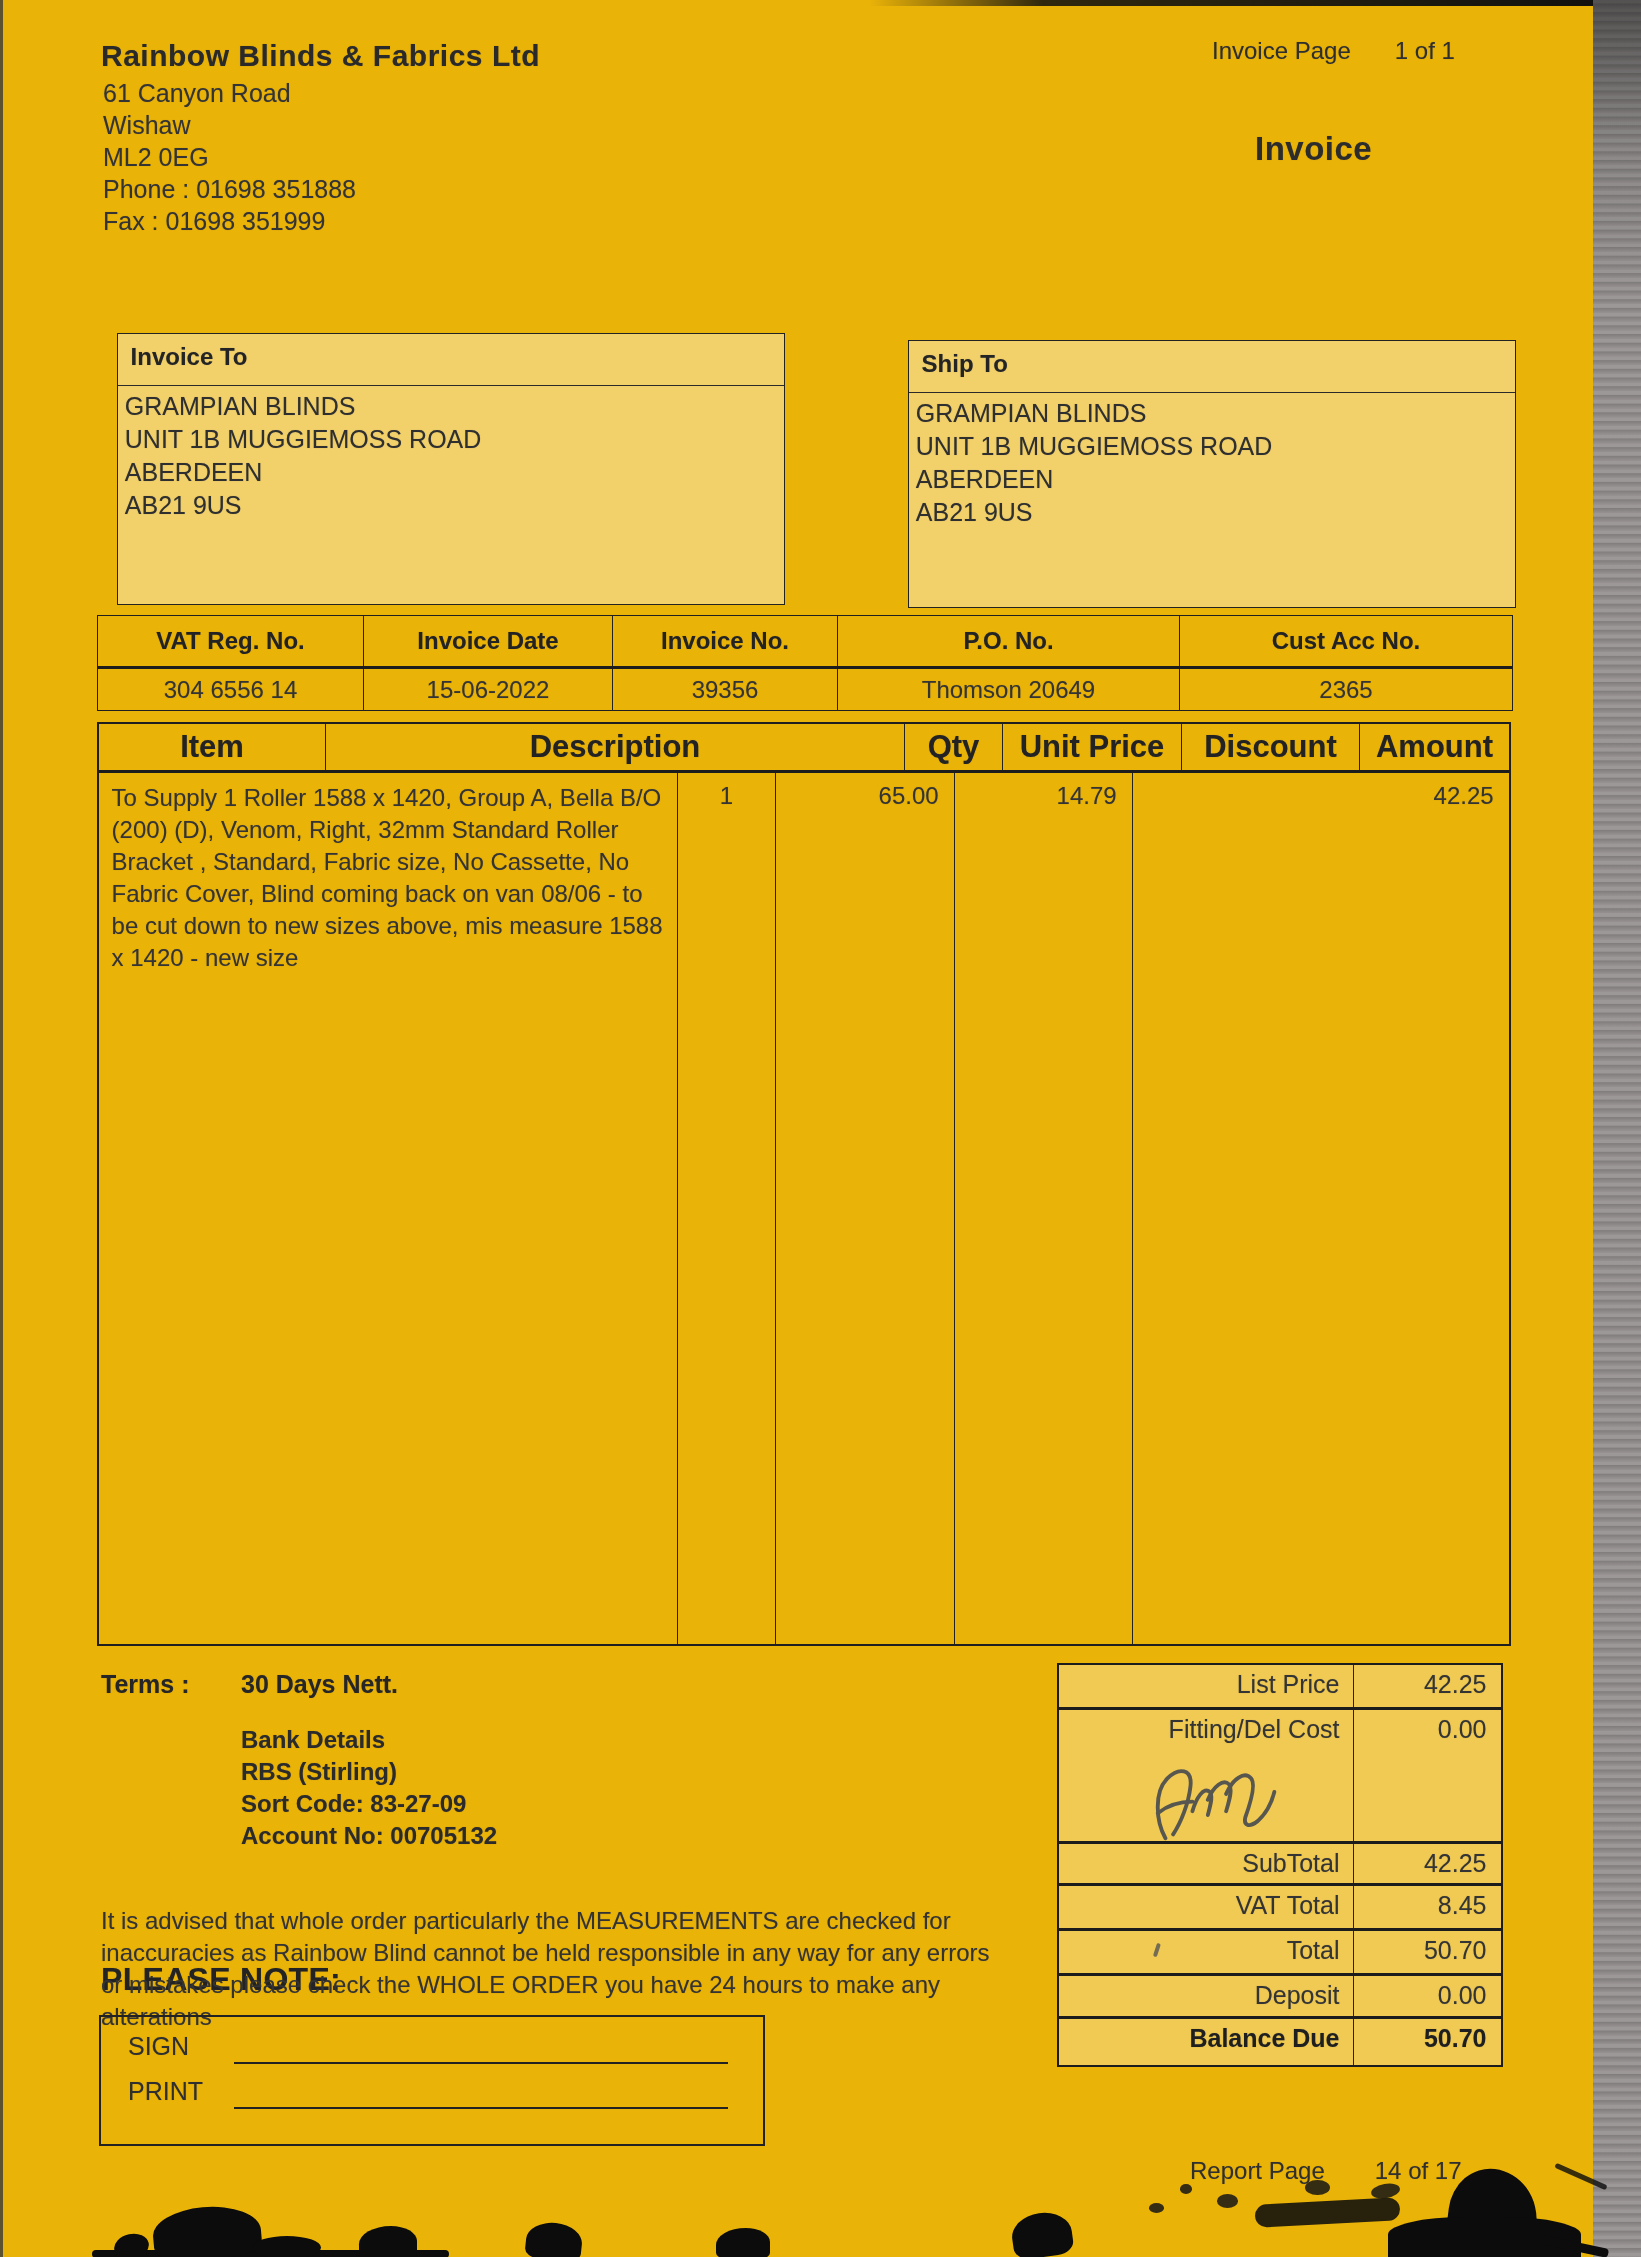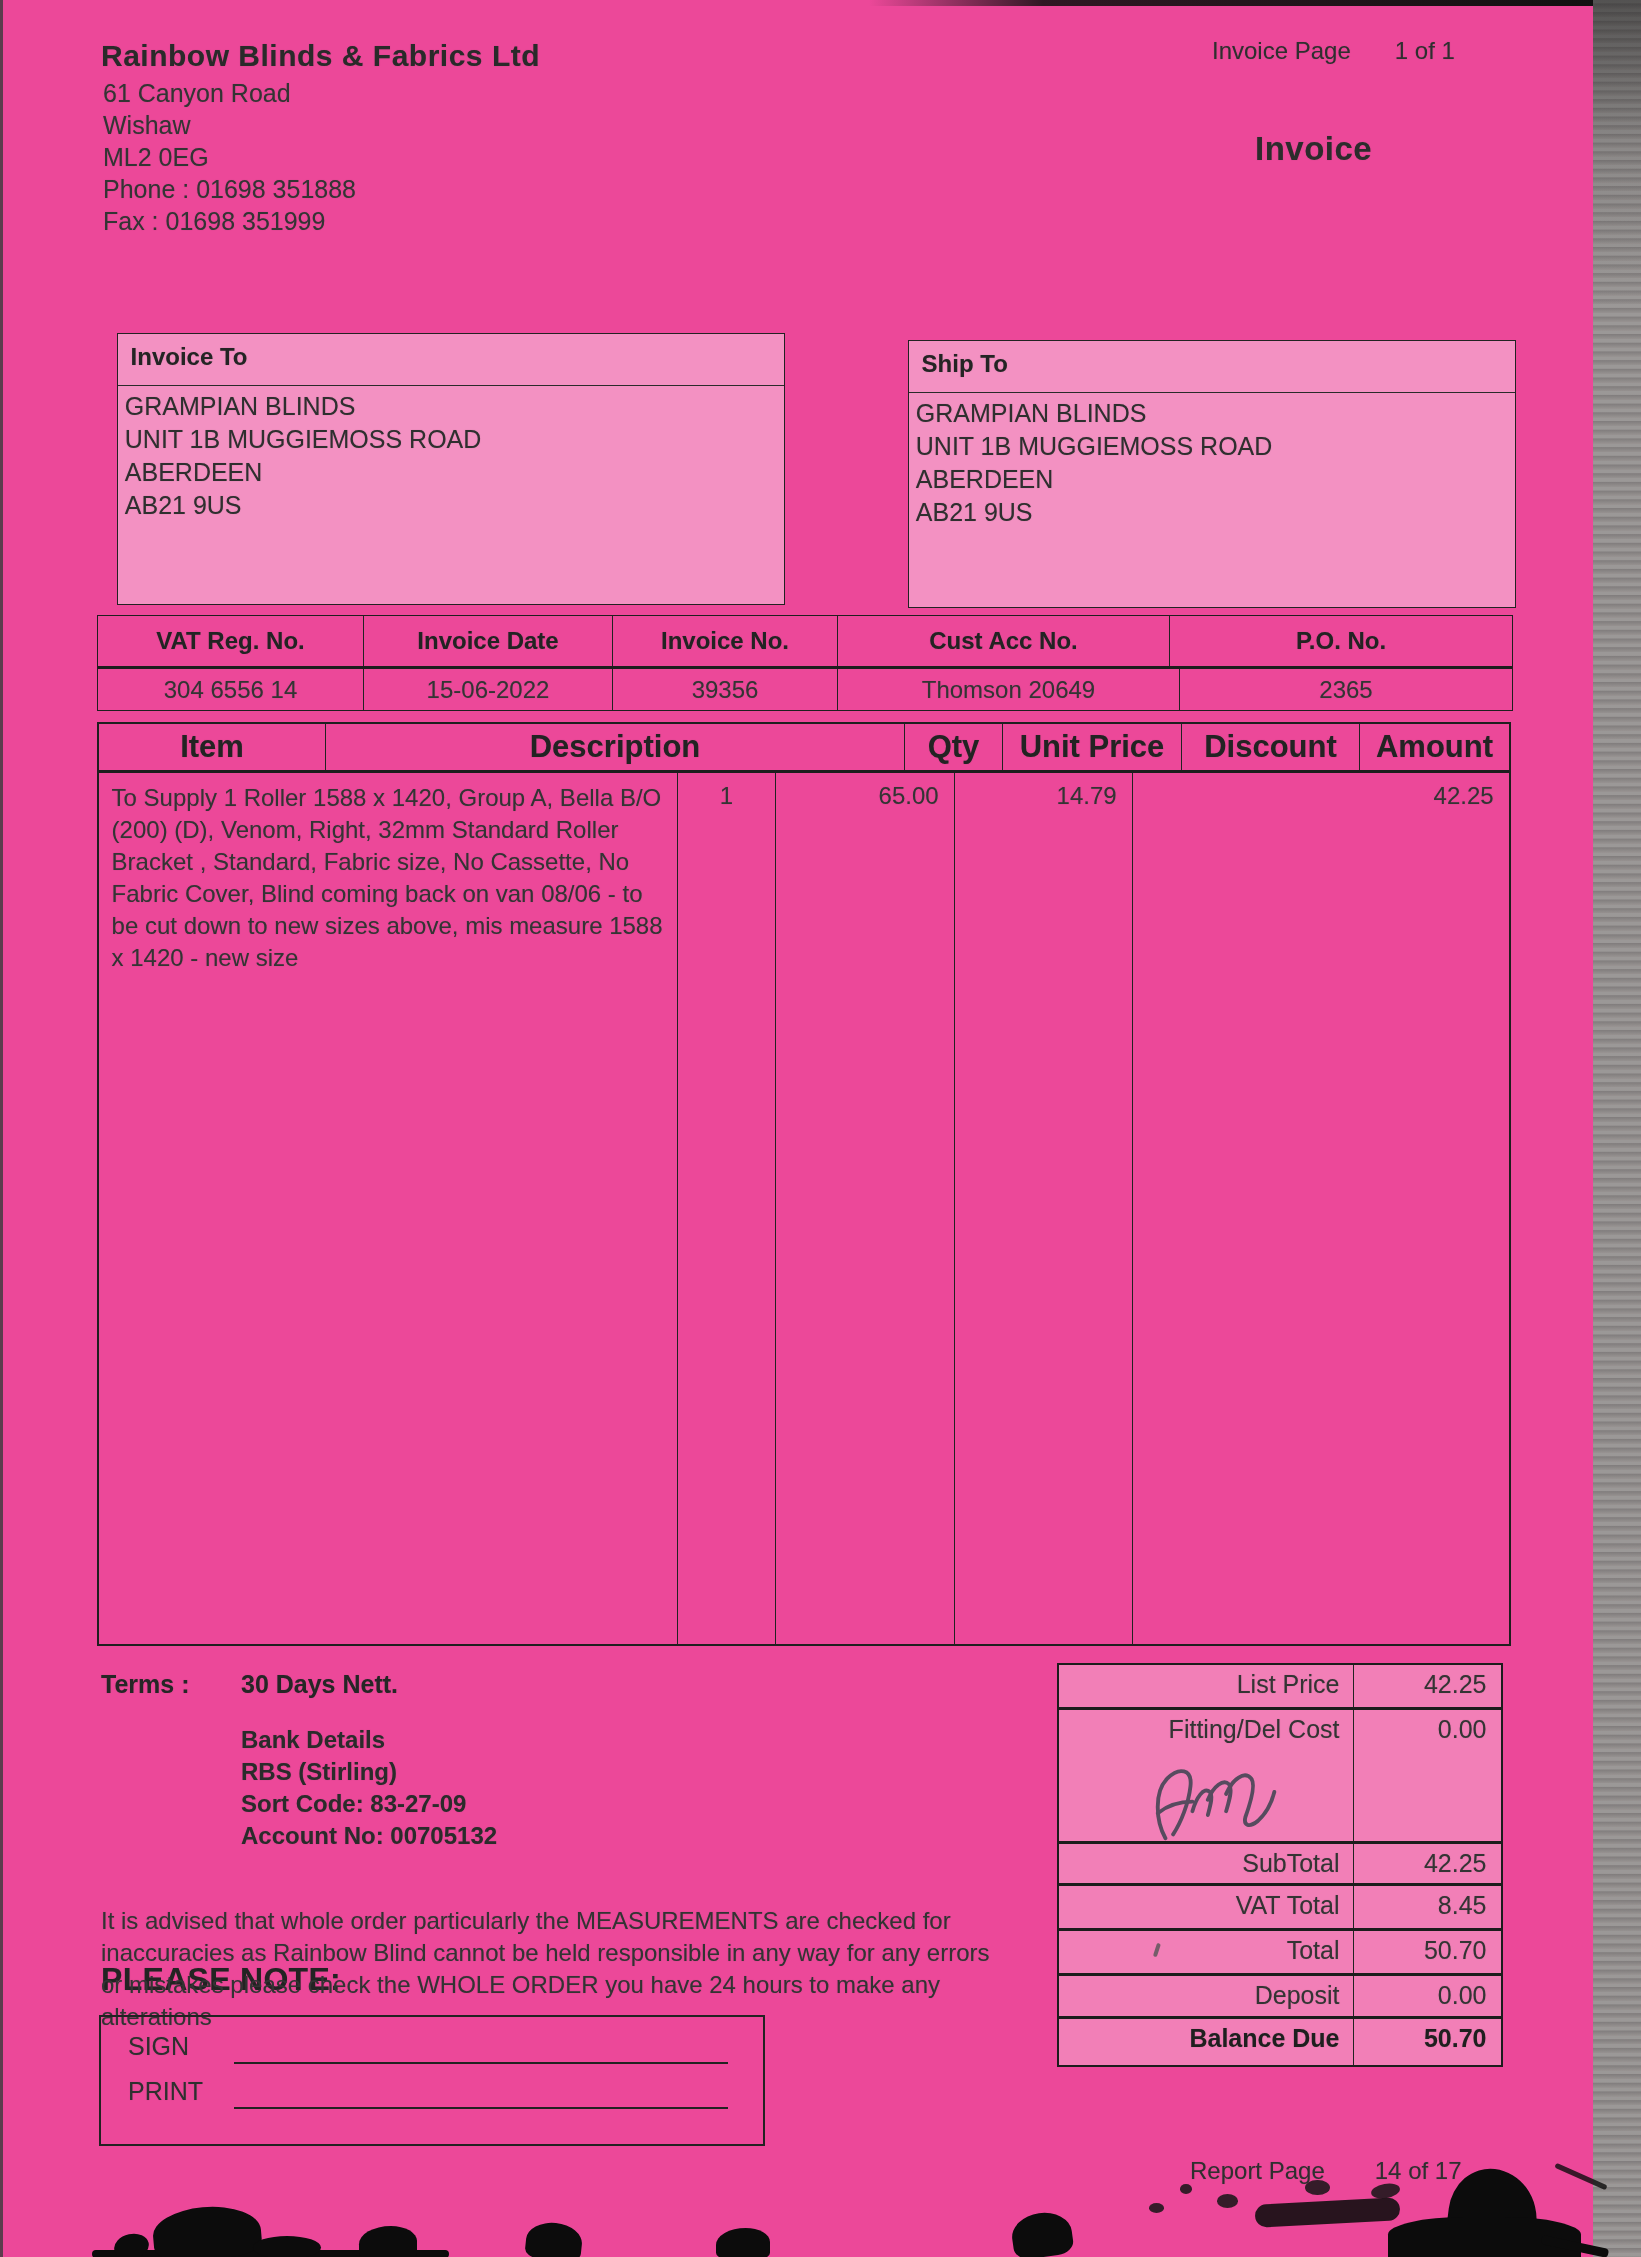--- a/index.html
+++ b/index.html
@@ -1,19 +1,19 @@
 <!DOCTYPE html>
 <html><head>
 <meta charset="utf-8">
 <style>
   html,body{margin:0;padding:0;background:#d8d8d8;}
   .page{
     position:relative;
     width:1641px;height:2257px;
-    background:#ec4899;
+    background:#eab308;
     overflow:hidden;
     font-family:"Liberation Sans","DejaVu Sans",sans-serif;
     color:#343434;
     text-shadow:0 0 1px rgba(70,70,70,.35);
   }
   .abs{position:absolute;}
   
   .edge-left{left:0;top:0;width:2.9px;height:2257px;background:#3a3a3a;opacity:.8;}
   .edge-top{left:869px;top:0;width:772px;height:5.8px;
     background:linear-gradient(90deg,rgba(15,15,15,0),rgba(15,15,15,.85) 174px,#101010);}
@@ -126,22 +126,22 @@
       <div>ABERDEEN</div>
       <div>AB21 9US</div>
     </div>
   </div>
 
   <div class="abs meta-table">
     <div class="meta-row hdr">
       <div class="meta-cell mc0">VAT Reg. No.</div>
       <div class="meta-cell mc1">Invoice Date</div>
       <div class="meta-cell mc2">Invoice No.</div>
+      <div class="meta-cell mc3">P.O. No.</div>
       <div class="meta-cell mc4">Cust Acc No.</div>
-      <div class="meta-cell mc3">P.O. No.</div>
     </div>
     <div class="meta-row val">
       <div class="meta-cell mc0">304 6556 14</div>
       <div class="meta-cell mc1">15-06-2022</div>
       <div class="meta-cell mc2">39356</div>
       <div class="meta-cell mc3">Thomson 20649</div>
       <div class="meta-cell mc4">2365</div>
     </div>
   </div>
 

